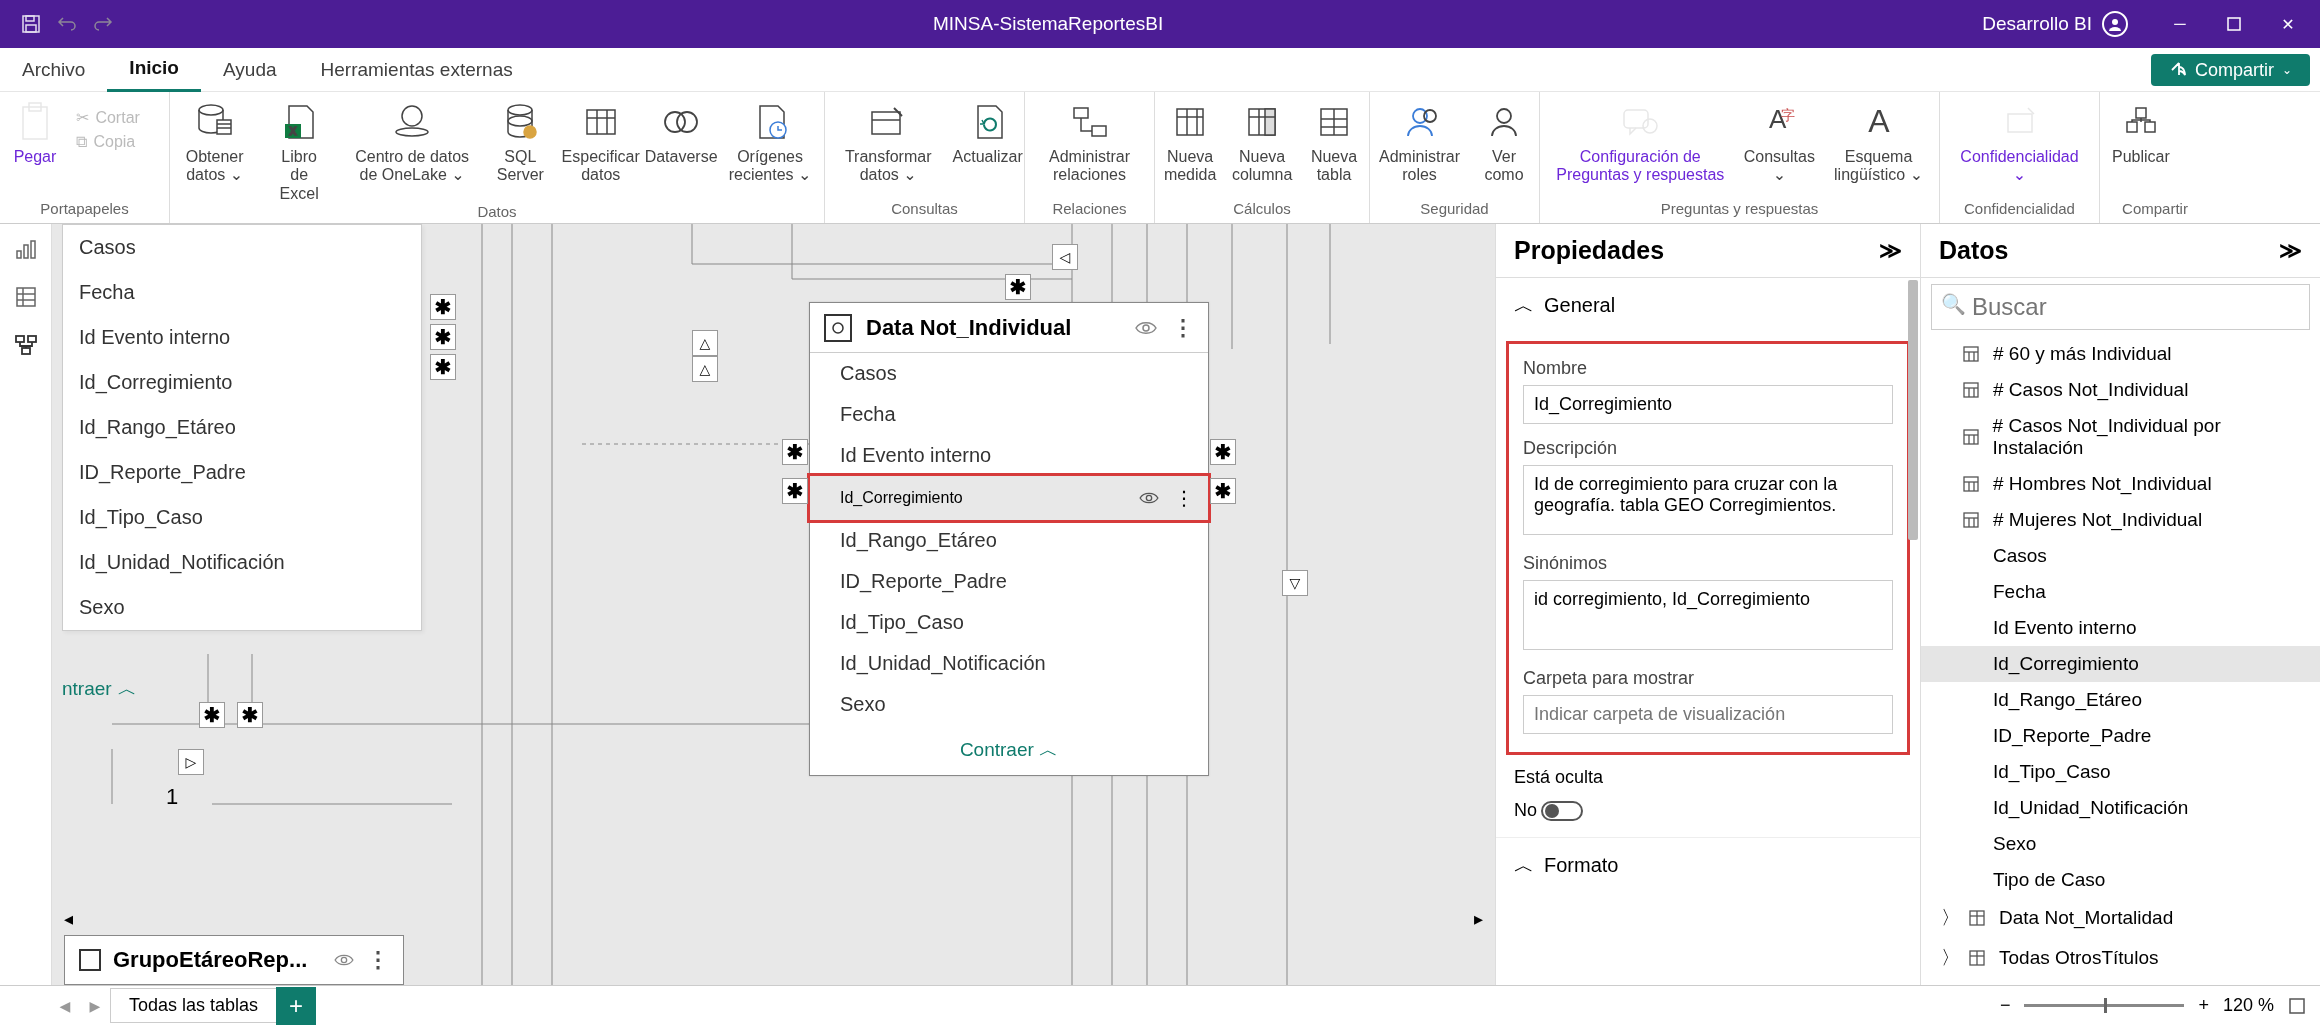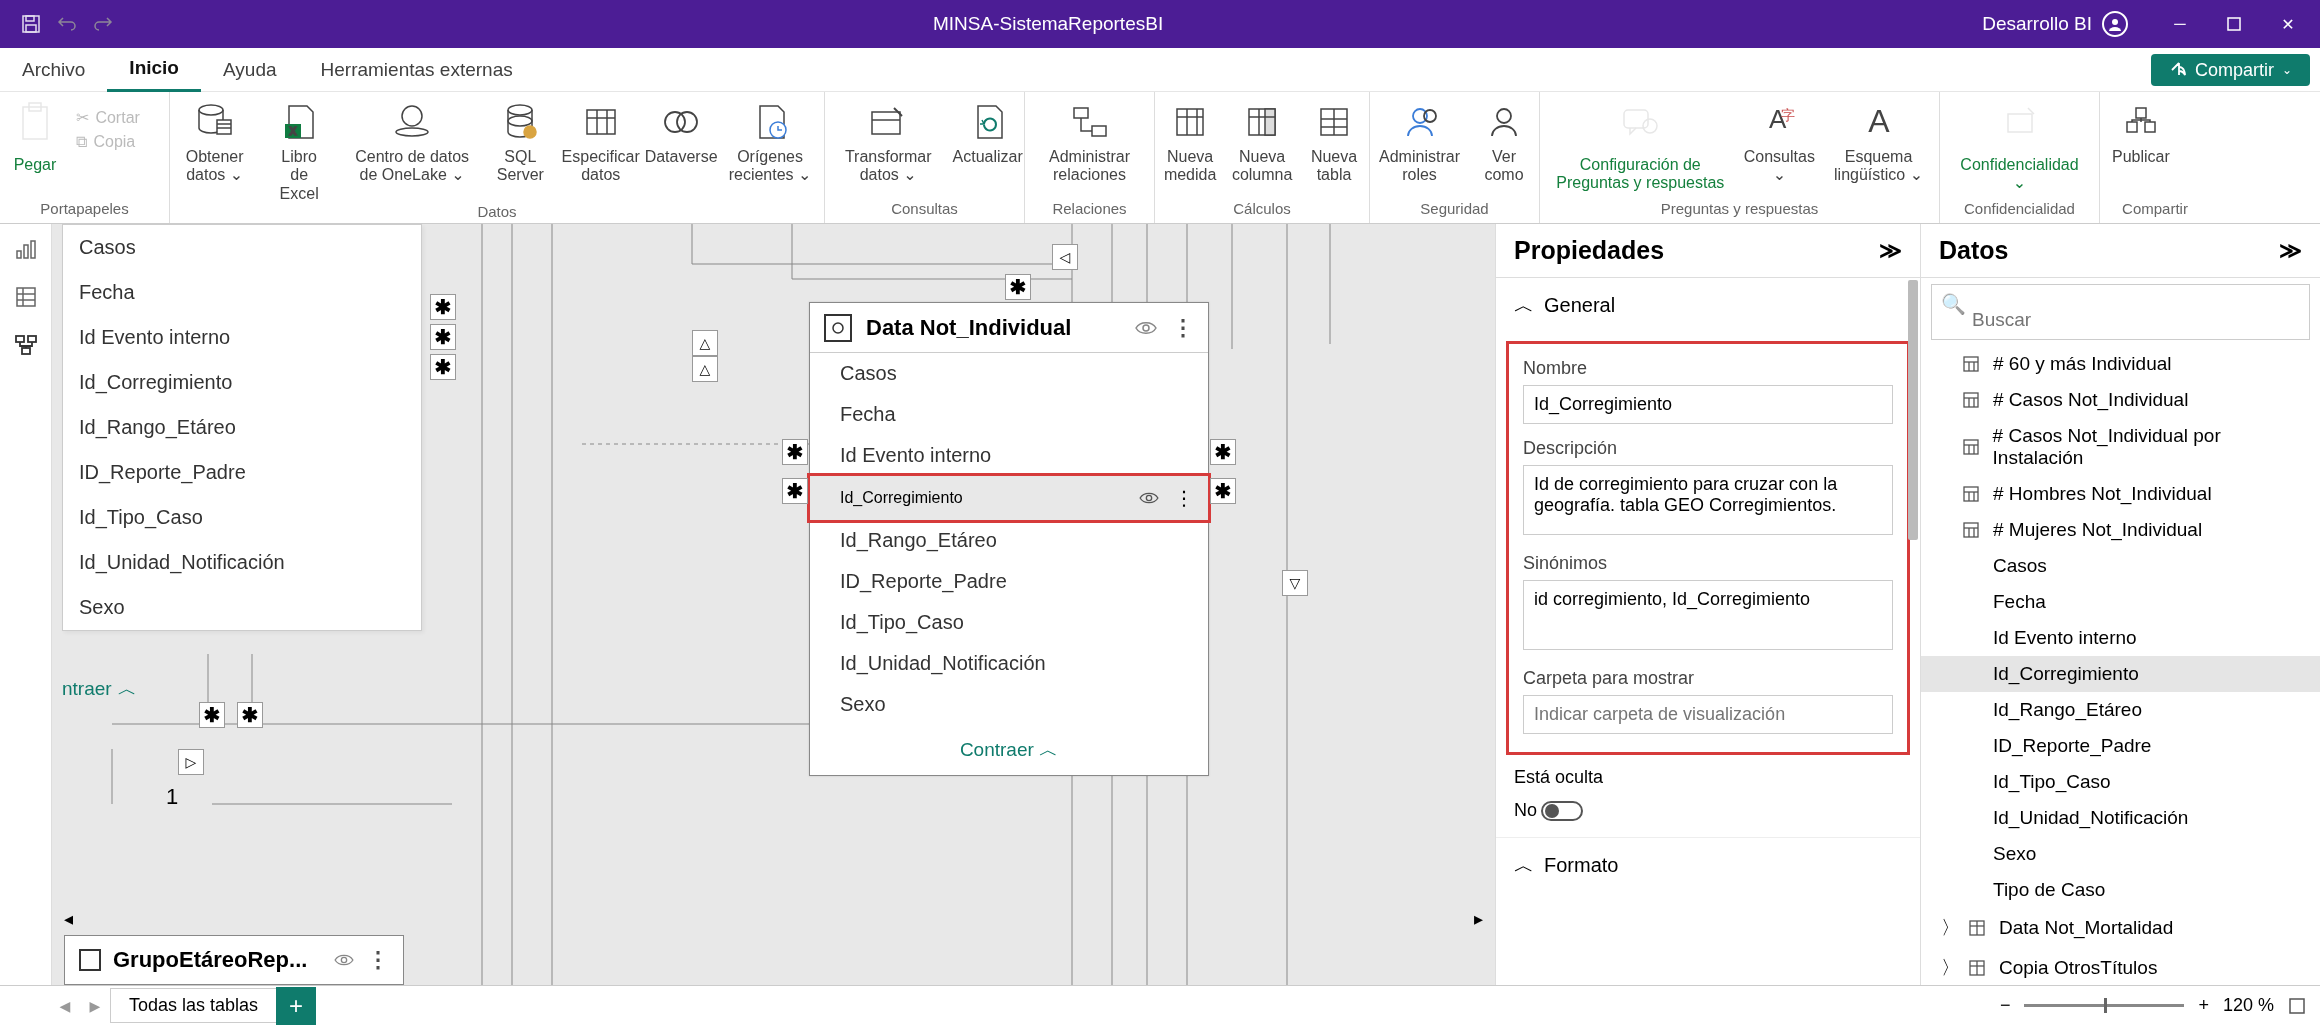--- a/index.html
+++ b/index.html
@@ -22,21 +22,21 @@
 .menubar .share-btn { position:absolute; right:10px; top:6px; height:32px; background:#0f7b6c; color:#fff; padding:0 18px; border-radius:4px; display:flex; align-items:center; gap:8px; font-size:18px; cursor:pointer; }
 
 
 .ribbon { height:132px; background:#fff; border-bottom:1px solid #ccc; display:flex; font-size:16px; color:#444; }
 .ribbon-group { border-right:1px solid #ddd; display:flex; flex-direction:column; }
 .ribbon-buttons { flex:1; display:flex; align-items:flex-start; padding-top:10px; }
 .ribbon-label { text-align:center; font-size:15px; color:#666; padding-bottom:6px; }
 .rb-btn { display:flex; flex-direction:column; align-items:center; justify-content:flex-start; padding:0 12px; min-width:70px; gap:6px; cursor:pointer; }
 .rb-btn .rb-icon { width:40px; height:40px; display:flex; align-items:center; justify-content:center; }
 .rb-btn .rb-text { font-size:16px; text-align:center; line-height:1.15; color:#444; }
-.rb-btn.disabled .rb-text { color:#15803d;margin-top:8px; }
+.rb-btn.disabled .rb-text { color:#6d28d9; }
 .rb-btn.disabled .rb-icon svg { opacity:.35; }
 .rb-small { display:flex; flex-direction:column; gap:6px; font-size:16px; color:#bbb; padding:6px 10px 0 6px; }
 .rb-small div { display:flex; align-items:center; gap:6px; }
 
 
 .main { position:absolute; top:224px; left:0; right:0; bottom:40px; display:flex; }
 .left-rail { width:52px; background:#fff; border-right:1px solid #ddd; display:flex; flex-direction:column; padding-top:10px; gap:18px; align-items:center; }
 .left-rail .rail-item { width:30px; height:30px; display:flex; align-items:center; justify-content:center; cursor:pointer; }
 
 .canvas { flex:1; background:#e8e8e8; position:relative; overflow:hidden; }
@@ -77,21 +77,21 @@
 .props-input { width:100%; border:1px solid #ccc; padding:8px 10px; font-size:18px; margin-top:6px; font-family:inherit; }
 .props-textarea { width:100%; border:1px solid #ccc; padding:8px 10px; font-size:18px; margin-top:6px; height:70px; resize:none; font-family:inherit; }
 .props-toggle { display:flex; align-items:flex-end; gap:4px; font-size:18px; padding:8px 18px 16px; }
 .toggle { width:42px; height:20px; border:2px solid #555; border-radius:12px; position:relative; }
 .toggle::after { content:""; width:14px; height:14px; background:#555; border-radius:50%; position:absolute; left:2px; top:1px; }
 
 
 .data-panel { width:400px; background:#fff; border-left:1px solid #ddd; display:flex; flex-direction:column; }
 .data-header { display:flex; align-items:center; justify-content:space-between; height:54px; padding:0 18px; font-size:25px; font-weight:600; border-bottom:1px solid #ddd; }
 .data-search { margin:6px 10px; position:relative; }
-.data-search input { width:100%; border:1px solid #ccc; padding:24px 12px 8px 40px; font-size:19px; }
+.data-search input { width:100%; border:1px solid #ccc; padding:8px 12px 8px 40px; font-size:24px; }
 .data-search .srch-ico { position:absolute; left:10px; top:8px; font-size:20px; opacity:.6; }
 .data-list { flex:1; overflow-y:auto; }
 .data-item { display:flex; align-items:center; gap:12px; padding:7px 10px 7px 40px; font-size:19px; cursor:pointer; }
 .data-item.selected { background:#e5e5e5; }
 .data-item.table-item { padding-left:20px; }
 .data-item .caret { width:14px; display:inline-block; }
 .data-item .d-ico { width:20px; height:20px; display:flex; align-items:center; justify-content:center; }
 
 
 .footer { position:absolute; left:0; right:0; bottom:0; height:40px; background:#fff; border-top:1px solid #ccc; display:flex; align-items:center; }
@@ -742,21 +742,21 @@
         </div>
         <div class="data-item table-item">
           <span class="caret">〉</span>
           <span class="d-ico">
             <svg width="18" height="18" viewBox="0 0 18 18" fill="none" stroke="#555" stroke-width="1.3">
               <rect x="2" y="2" width="14" height="14"></rect>
               <line x1="2" y1="7" x2="16" y2="7"></line>
               <line x1="9" y1="2" x2="9" y2="16"></line>
             </svg>
           </span>
-          <span>Copia OtrosTítulos</span>
+          <span>Todas OtrosTítulos</span>
         </div>
       </div>
   </div>
 </div>
 
 <div class="footer">
   <div class="tabs-area">
     <div class="ftab-nav">◀</div>
     <div class="ftab-nav">▶</div>
     <div class="ftab">Todas las tablas</div>

